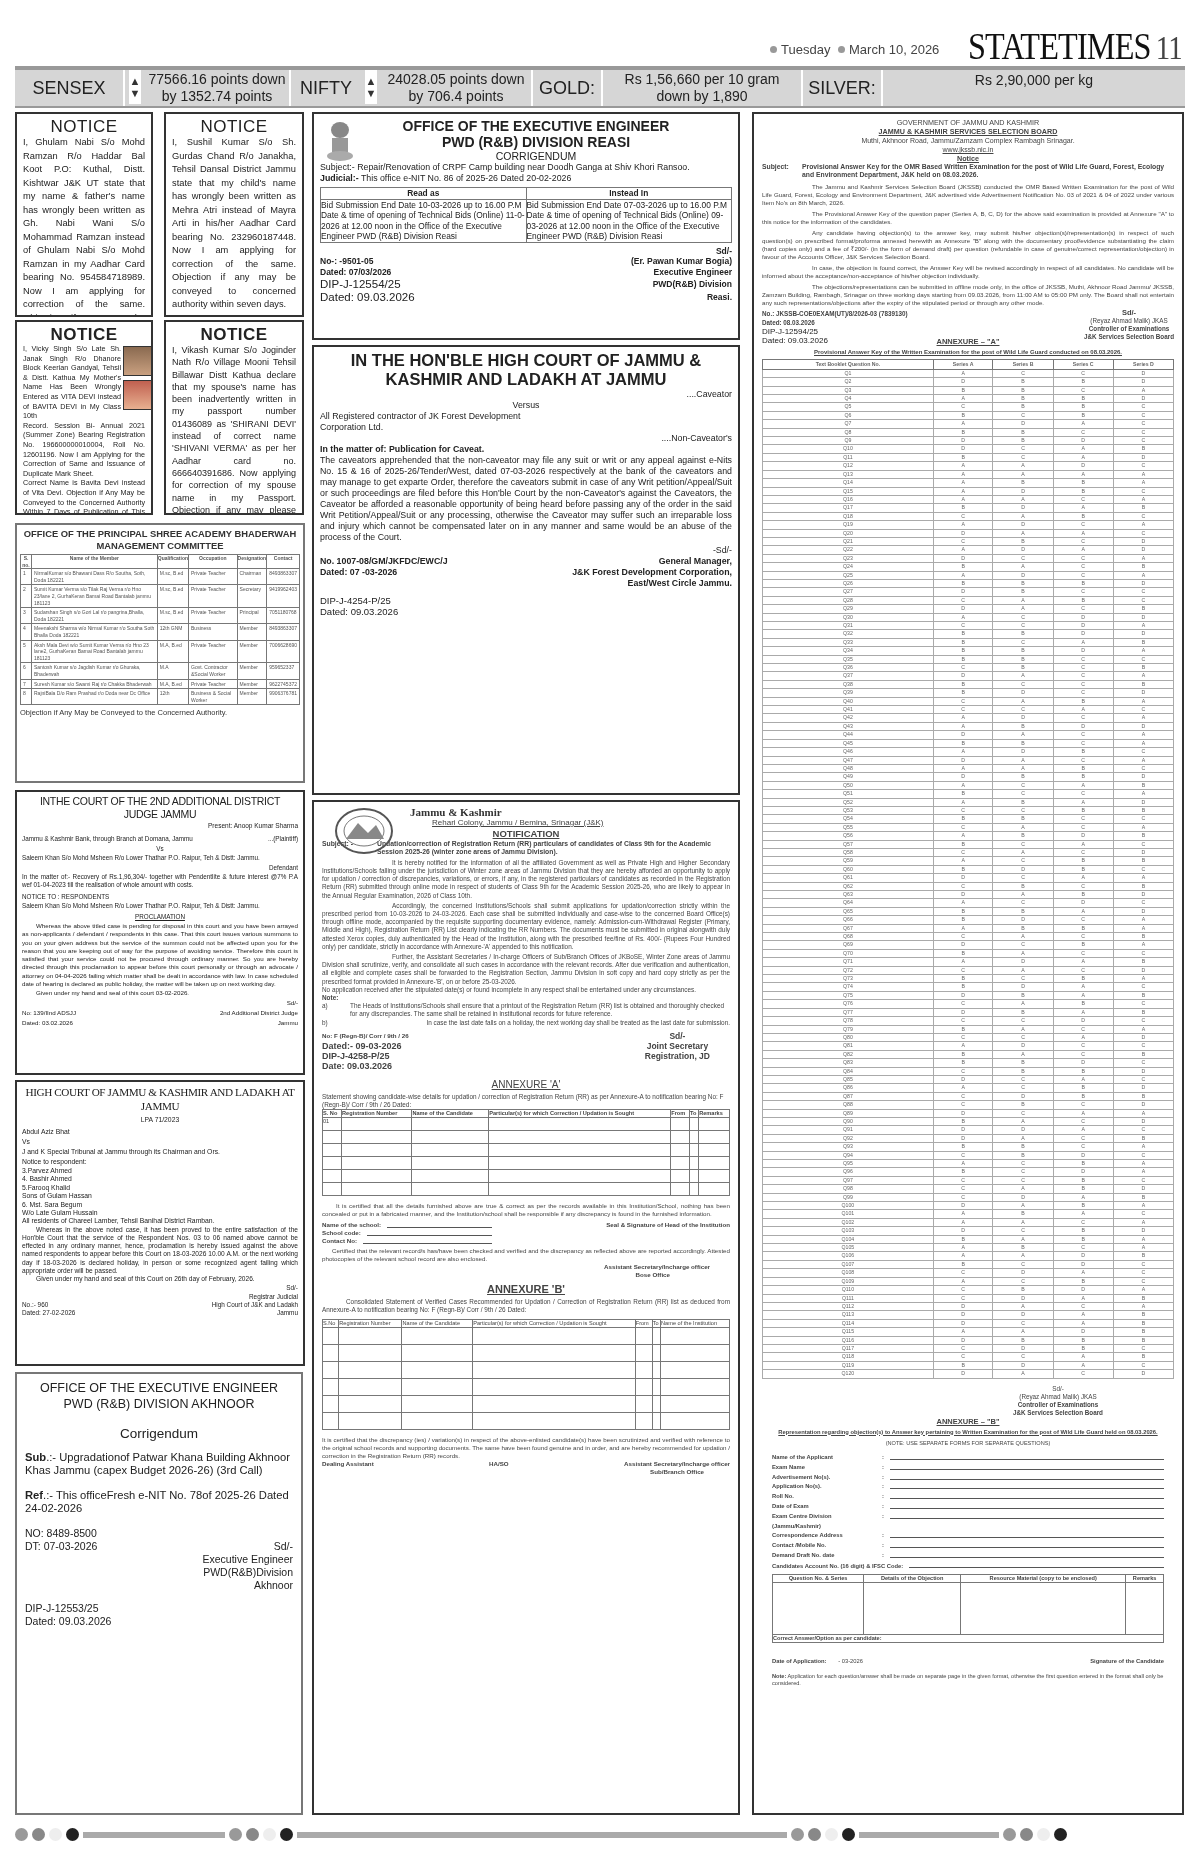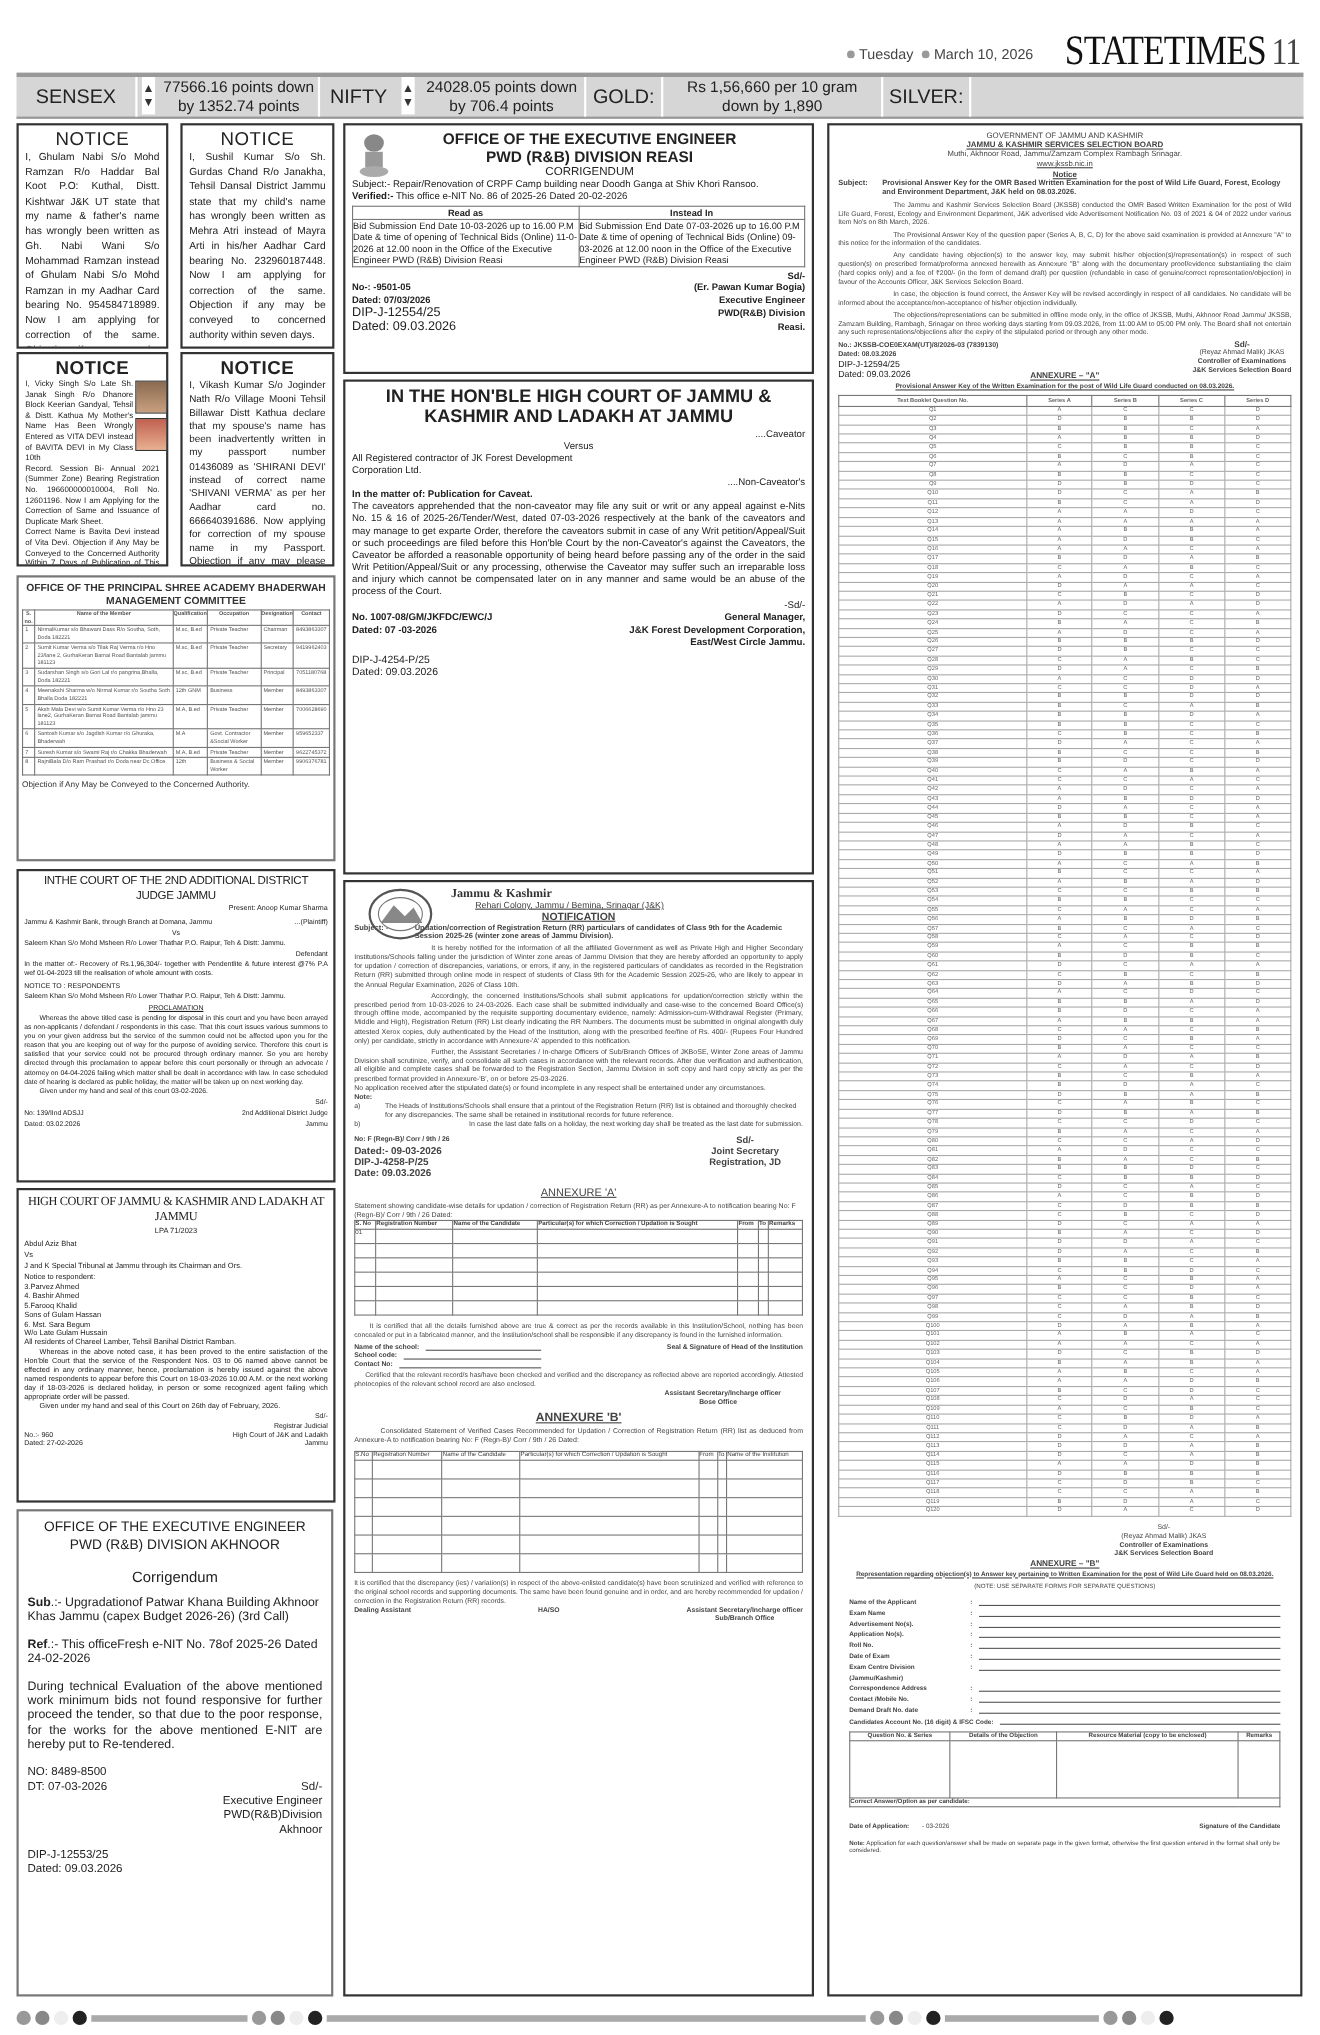--- a/index.html
+++ b/index.html
@@ -67,20 +67,21 @@
   <div class="tk val" style="width:152px;flex-direction:column">
       <span>24028.05 points down</span>
       <span>by 706.4 points</span>
     </div>
   <div class="tk lbl" style="width:70px">GOLD:</div>
   <div class="tk val" style="width:200px;flex-direction:column">
       <span>Rs 1,56,660 per 10 gram</span>
       <span>down by 1,890</span>
     </div>
   <div class="tk lbl" style="width:80px">SILVER:</div>
+  <div class="tk val" style="flex:1;align-items:flex-start;padding-top:2px;border-right:none">Rs 2,90,000 per kg</div>
 </div>
 
 <div class="box" style="left:15px;top:112px;width:138px;height:205px">
   <div class="notice-h">NOTICE</div>
   <div class="ntext" style="font-size:9.3px;line-height:13.5px">I, Ghulam Nabi S/o Mohd Ramzan R/o Haddar Bal Koot P.O: Kuthal, Distt. Kishtwar J&amp;K UT state that my name &amp; father's name has wrongly been written as Gh. Nabi Wani S/o Mohammad Ramzan instead of Ghulam Nabi S/o Mohd Ramzan in my Aadhar Card bearing No. 954584718989. Now I am applying for correction of the same. Objection if any may be conveyed to concerned authority within seven days.</div>
 </div>
 <div class="box" style="left:164px;top:112px;width:140px;height:205px">
   <div class="notice-h">NOTICE</div>
   <div class="ntext" style="font-size:9.3px;line-height:13.5px">I, Sushil Kumar S/o Sh. Gurdas Chand R/o Janakha, Tehsil Dansal District Jammu state that my child's name has wrongly been written as Mehra Atri instead of Mayra Arti in his/her Aadhar Card bearing No. 232960187448. Now I am applying for correction of the same. Objection if any may be conveyed to concerned authority within seven days.</div>
 </div>
@@ -236,21 +237,20 @@
       <span>Jammu</span>
     </div>
 </div>
 
 <div class="box light" style="left:15px;top:1372px;width:288px;height:443px;padding:6px 8px">
   <div class="center" style="font-size:12.5px;line-height:16px">OFFICE OF THE EXECUTIVE ENGINEER</div>
   <div class="center" style="font-size:12.5px;line-height:16px">PWD (R&amp;B) DIVISION AKHNOOR</div>
   <div class="center" style="font-size:13.5px;margin:14px 0 10px">Corrigendum</div>
   <div style="font-size:11.2px;line-height:13px"><b>Sub</b><span>.:- Upgradationof Patwar Khana Building Akhnoor Khas Jammu (capex Budget 2026-26) (3rd Call)</span></div>
   <div style="font-size:11.2px;line-height:13px;margin-top:12px"><b>Ref</b><span>.:- This officeFresh e-NIT No. 78of 2025-26 Dated 24-02-2026</span></div>
-  <div style="font-size:11.2px;line-height:13.2px;margin-top:12px;text-align:justify">During technical Evaluation of the above mentioned work minimum bids not found responsive for further proceed the tender, so that due to the poor response, for the works for the above mentioned E-NIT are hereby put to Re-tendered.</div>
   <div style="font-size:10.5px;line-height:13px;margin-top:12px">NO: 8489-8500</div>
   <div class="flex" style="font-size:10.5px;line-height:13px">
       <span>DT: 07-03-2026</span>
       <span>Sd/-</span>
     </div>
   <div class="right" style="font-size:10.5px;line-height:13px">Executive Engineer</div>
   <div class="right" style="font-size:10.5px;line-height:13px">PWD(R&amp;B)Division</div>
   <div class="right" style="font-size:10.5px;line-height:13px">Akhnoor</div>
   <div style="font-size:10.5px;line-height:13px;margin-top:10px">DIP-J-12553/25</div>
   <div style="font-size:10.5px;line-height:13px">Dated: 09.03.2026</div>
@@ -261,21 +261,21 @@
     <svg width="32" height="42" viewBox="0 0 32 42">
         <ellipse cx="16" cy="10" rx="9" ry="8" fill="#888"></ellipse>
         <rect x="8" y="18" width="16" height="14" fill="#999"></rect>
         <ellipse cx="16" cy="36" rx="13" ry="5" fill="#aaa"></ellipse>
       </svg>
   </div>
   <div class="title" style="font-size:14px;line-height:16px;padding-left:20px">OFFICE OF THE EXECUTIVE ENGINEER</div>
   <div class="title" style="font-size:14px;line-height:16px;padding-left:20px">PWD (R&amp;B) DIVISION REASI</div>
   <div class="center" style="font-size:10.5px;line-height:12px;padding-left:20px">CORRIGENDUM</div>
   <div style="font-size:8.8px;line-height:11px">Subject:- Repair/Renovation of CRPF Camp building near Doodh Ganga at Shiv Khori Ransoo.</div>
-  <div style="font-size:8.8px;line-height:11px"><b>Verified:-</b><span> This office e-NIT No. 86 of 2025-26 Dated 20-02-2026</span></div>
+  <div style="font-size:8.8px;line-height:11px"><b>Judicial:-</b><span> This office e-NIT No. 86 of 2025-26 Dated 20-02-2026</span></div>
   <table style="font-size:8.4px;line-height:10.5px;margin-top:3px;border:1.5px solid #333">
     <tbody>
         <tr>
           <th style="width:50%">Read as</th>
           <th>Instead In</th>
         </tr>
     <tr>
           <td>Bid Submission End Date 10-03-2026 up to 16.00 P.M Date &amp; time of opening of Technical Bids (Online) 11-0-2026 at 12.00 noon in the Office of the Executive Engineer PWD (R&amp;B) Division Reasi</td>
           <td>Bid Submission End Date 07-03-2026 up to 16.00 P.M Date &amp; time of opening of Technical Bids (Online) 09-03-2026 at 12.00 noon in the Office of the Executive Engineer PWD (R&amp;B) Division Reasi</td>
         </tr>

